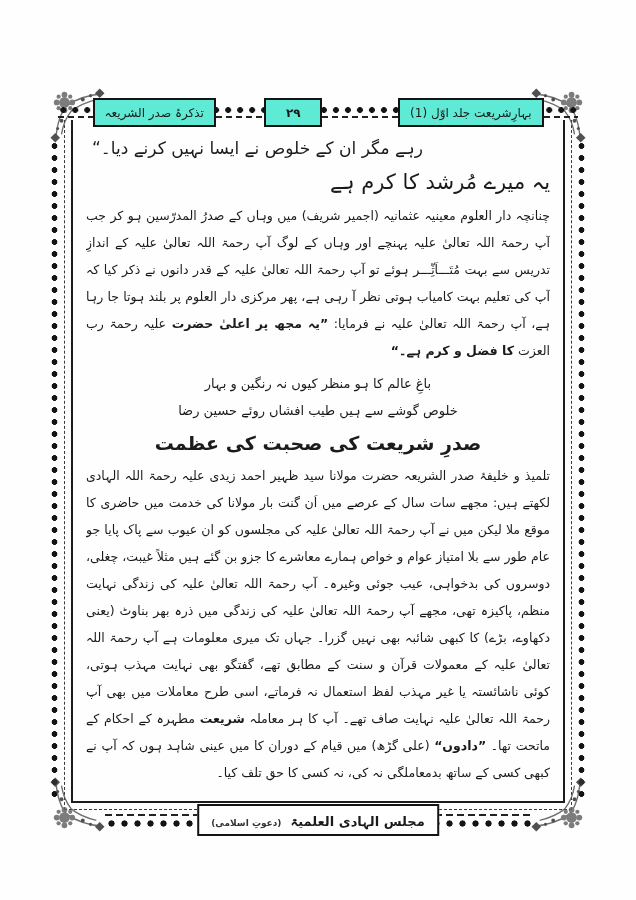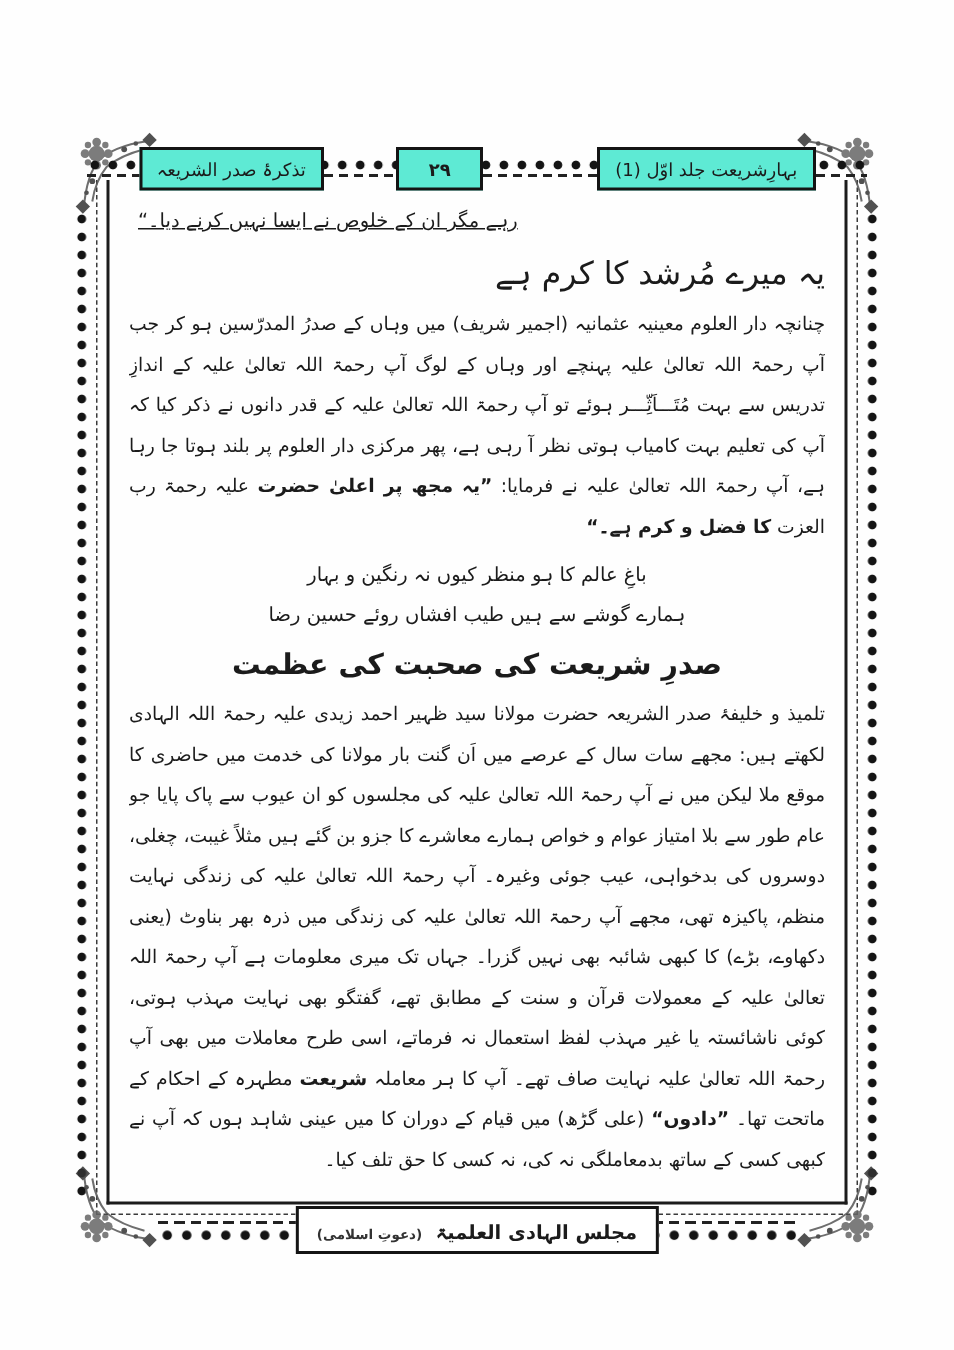--- a/index.html
+++ b/index.html
@@ -63,21 +63,21 @@
     font-size:12px;line-height:1;padding:7px 10px 6px;
     white-space:nowrap;font-weight:500;
   }
   .hbox.num{min-width:34px;text-align:center;font-weight:700;}
 
   
   .content{
     position:absolute;left:86px;right:86px;top:136px;bottom:112px;
     direction:rtl;overflow:hidden;
   }
-  .intro-line{font-size:13px;line-height:24px;text-align:left;padding-left:6px;text-decoration:underline;}
+  .intro-line{font-size:17px;line-height:24px;text-align:left;padding-left:6px;}
   .intro-line{text-align:left;}
   h1.h-main{
     font-size:21px;font-weight:400;text-align:right;margin:10px 0 8px;
     letter-spacing:.5px;
   }
   h2.h-sub{
     font-size:19px;font-weight:700;text-align:center;margin:8px 0 8px;
     letter-spacing:.5px;
   }
   .para{
@@ -235,21 +235,21 @@
 
   <div class="content">
     <div class="intro-line">رہے مگر ان کے خلوص نے ایسا نہیں کرنے دیا۔“</div>
 
     <h1 class="h-main">یہ میرے مُرشد کا کرم ہے</h1>
 
     <p class="para"><span>چنانچہ دار العلوم معینیہ عثمانیہ (اجمیر شریف) میں وہاں کے صدرُ المدرّسین ہو کر جب آپ رحمۃ اللہ تعالیٰ علیہ پہنچے اور وہاں کے لوگ آپ رحمۃ اللہ تعالیٰ علیہ کے اندازِ تدریس سے بہت مُتَـــاَثِّـــر ہوئے تو آپ رحمۃ اللہ تعالیٰ علیہ کے قدر دانوں نے ذکر کیا کہ آپ کی تعلیم بہت کامیاب ہوتی نظر آ رہی ہے، پھر مرکزی دار العلوم پر بلند ہوتا جا رہا ہے، آپ رحمۃ اللہ تعالیٰ علیہ نے فرمایا: </span><span class="b">”یہ مجھ پر اعلیٰ حضرت</span><span> علیہ رحمۃ رب العزت </span><span class="b">کا فضل و کرم ہے۔“</span></p>
 
     <div class="couplet">
       <div>باغِ عالم کا ہو منظر کیوں نہ رنگین و بہار</div>
-      <div>ہمارے گوشے سے ہیں طیب افشاں روئے حسین رضا</div>
+      <div>خلوص گوشے سے ہیں طیب افشاں روئے حسین رضا</div>
     </div>
 
     <h2 class="h-sub">صدرِ شریعت کی صحبت کی عظمت</h2>
 
     <p class="para"><span>تلمیذ و خلیفۂ صدر الشریعہ حضرت مولانا سید ظہیر احمد زیدی علیہ رحمۃ اللہ الہادی لکھتے ہیں: مجھے سات سال کے عرصے میں اَن گنت بار مولانا کی خدمت میں حاضری کا موقع ملا لیکن میں نے آپ رحمۃ اللہ تعالیٰ علیہ کی مجلسوں کو ان عیوب سے پاک پایا جو عام طور سے بلا امتیاز عوام و خواص ہمارے معاشرے کا جزو بن گئے ہیں مثلاً غیبت، چغلی، دوسروں کی بدخواہی، عیب جوئی وغیرہ۔ آپ رحمۃ اللہ تعالیٰ علیہ کی زندگی نہایت منظم، پاکیزہ تھی، مجھے آپ رحمۃ اللہ تعالیٰ علیہ کی زندگی میں ذرہ بھر بناوٹ (یعنی دکھاوے، بڑے) کا کبھی شائبہ بھی نہیں گزرا۔ جہاں تک میری معلومات ہے آپ رحمۃ اللہ تعالیٰ علیہ کے معمولات قرآن و سنت کے مطابق تھے، گفتگو بھی نہایت مہذب ہوتی، کوئی ناشائستہ یا غیر مہذب لفظ استعمال نہ فرماتے، اسی طرح معاملات میں بھی آپ رحمۃ اللہ تعالیٰ علیہ نہایت صاف تھے۔ آپ کا ہر معاملہ </span><span class="b">شریعت</span><span> مطہرہ کے احکام کے ماتحت تھا۔ </span><span class="b">”دادوں“</span><span> (علی گڑھ) میں قیام کے دوران کا میں عینی شاہد ہوں کہ آپ نے کبھی کسی کے ساتھ بدمعاملگی نہ کی، نہ کسی کا حق تلف کیا۔</span></p>
 
   </div>
 
   <div class="footer-box">
     <span class="main">مجلس الہادی العلمیۃ</span>

